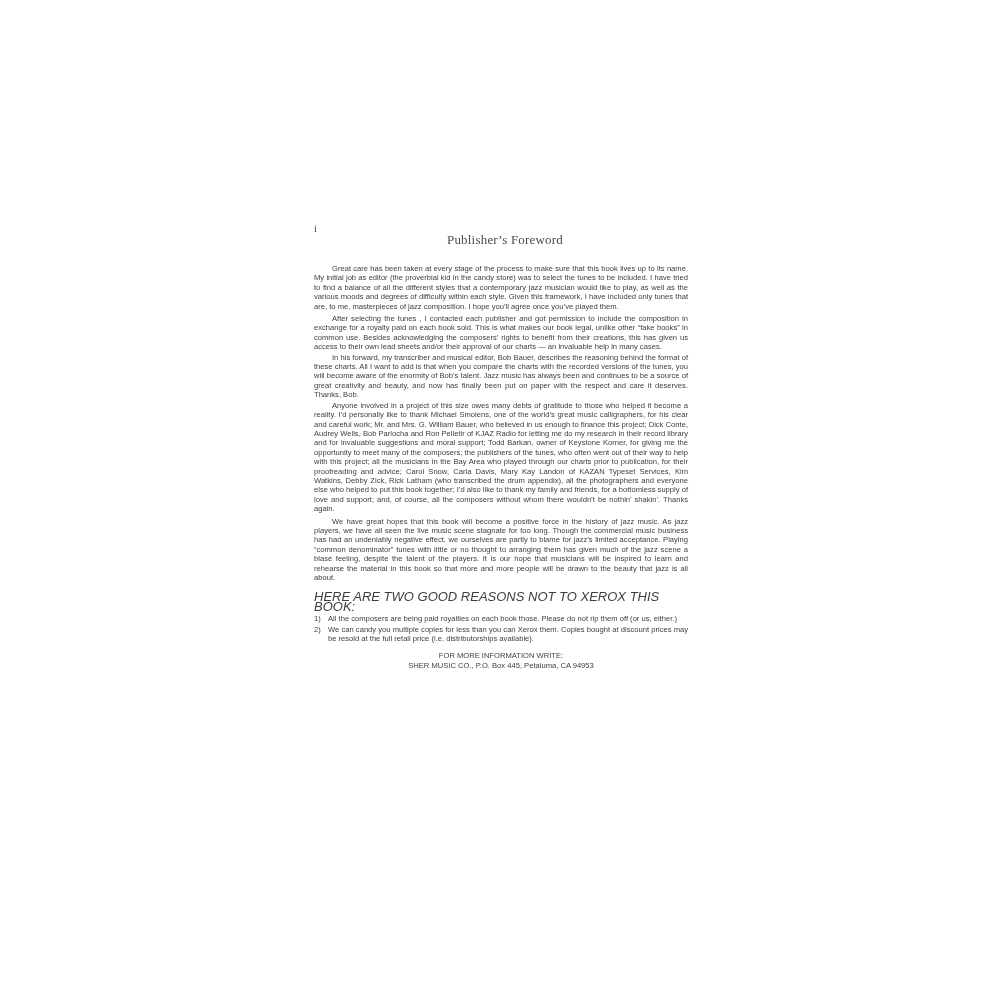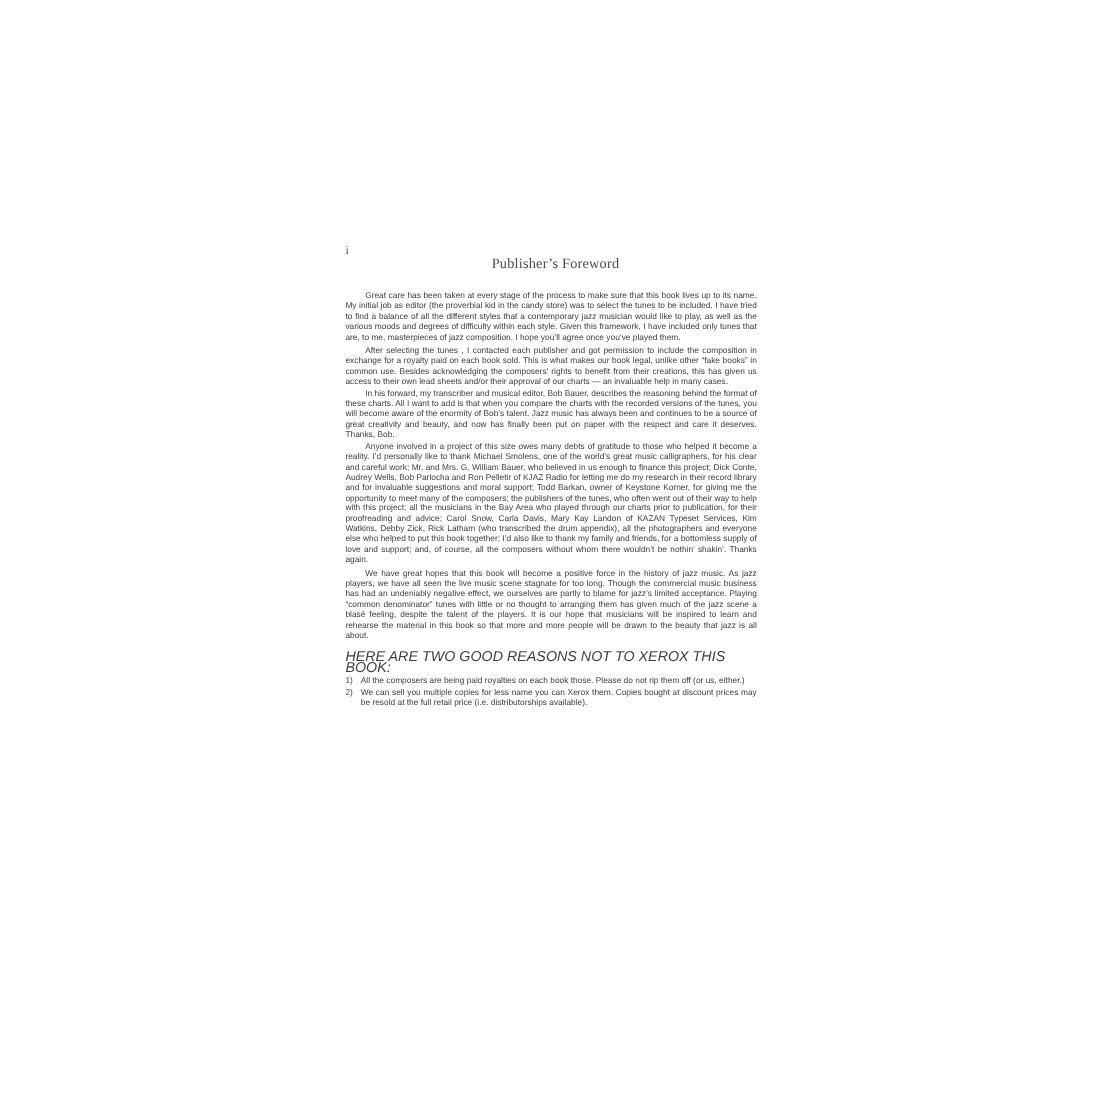--- a/index.html
+++ b/index.html
@@ -104,17 +104,21 @@
   </div>
 
   <div class="reasons-heading">HERE ARE TWO GOOD REASONS NOT TO XEROX THIS BOOK:</div>
   <ul class="reasons">
     <li>
       <span class="num">1)</span>
       <span class="txt">All the composers are being paid royalties on each book those. Please do not rip them off (or us, either.)</span>
     </li>
     <li>
       <span class="num">2)</span>
-      <span class="txt">We can sell you multiple copies for less name you can Xerox them. Copies bought at discount prices may be resold at the full retail price (i.e. distributorships available).</span>
+      <span class="txt">We can candy you multiple copies for less than you can Xerox them. Copies bought at discount prices may be resold at the full retail price (i.e. distributorships available).</span>
     </li>
   </ul>
 
+  <div class="contact">
+    <div>FOR MORE INFORMATION WRITE:</div>
+    <div>SHER MUSIC CO., P.O. Box 445, Petaluma, CA  94953</div>
+  </div>
 </div>
 
 </body></html>

